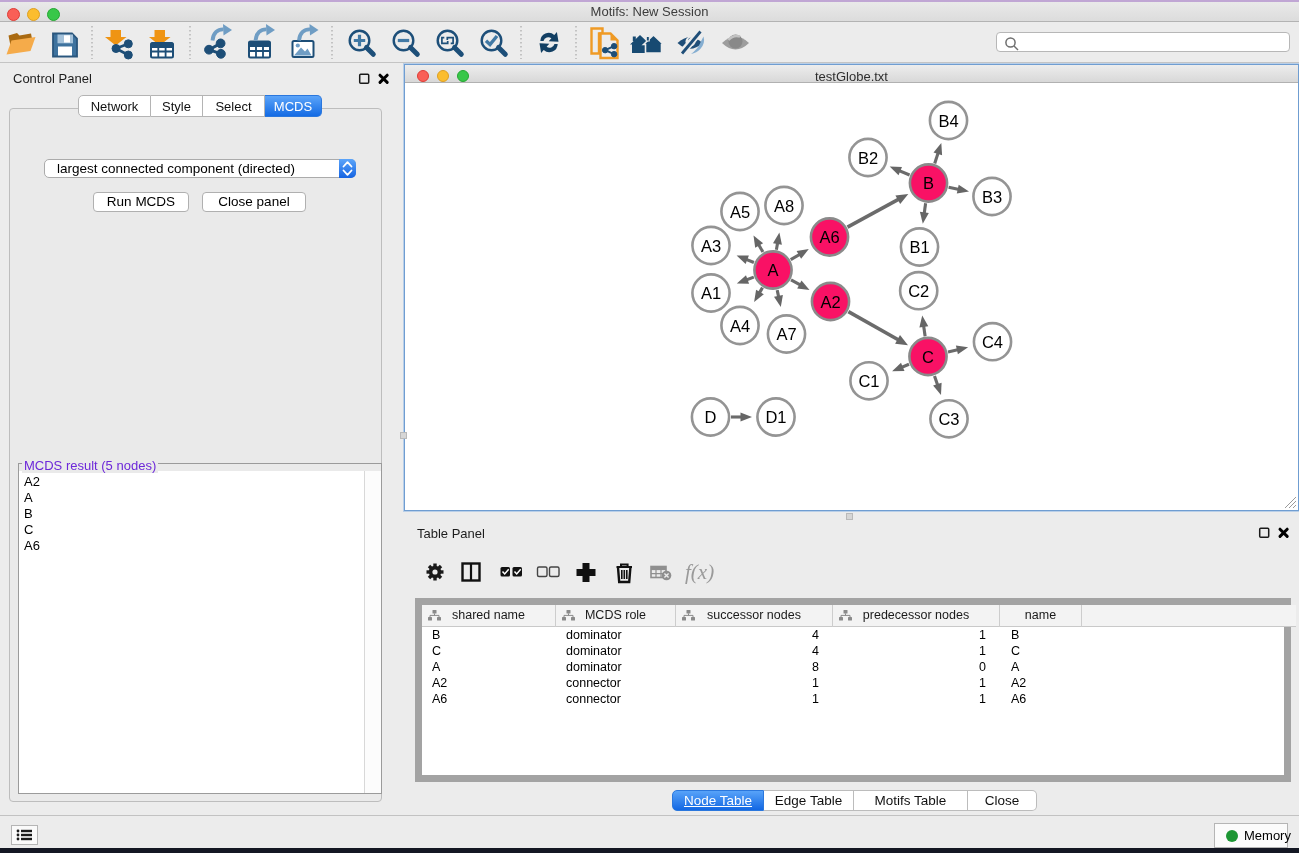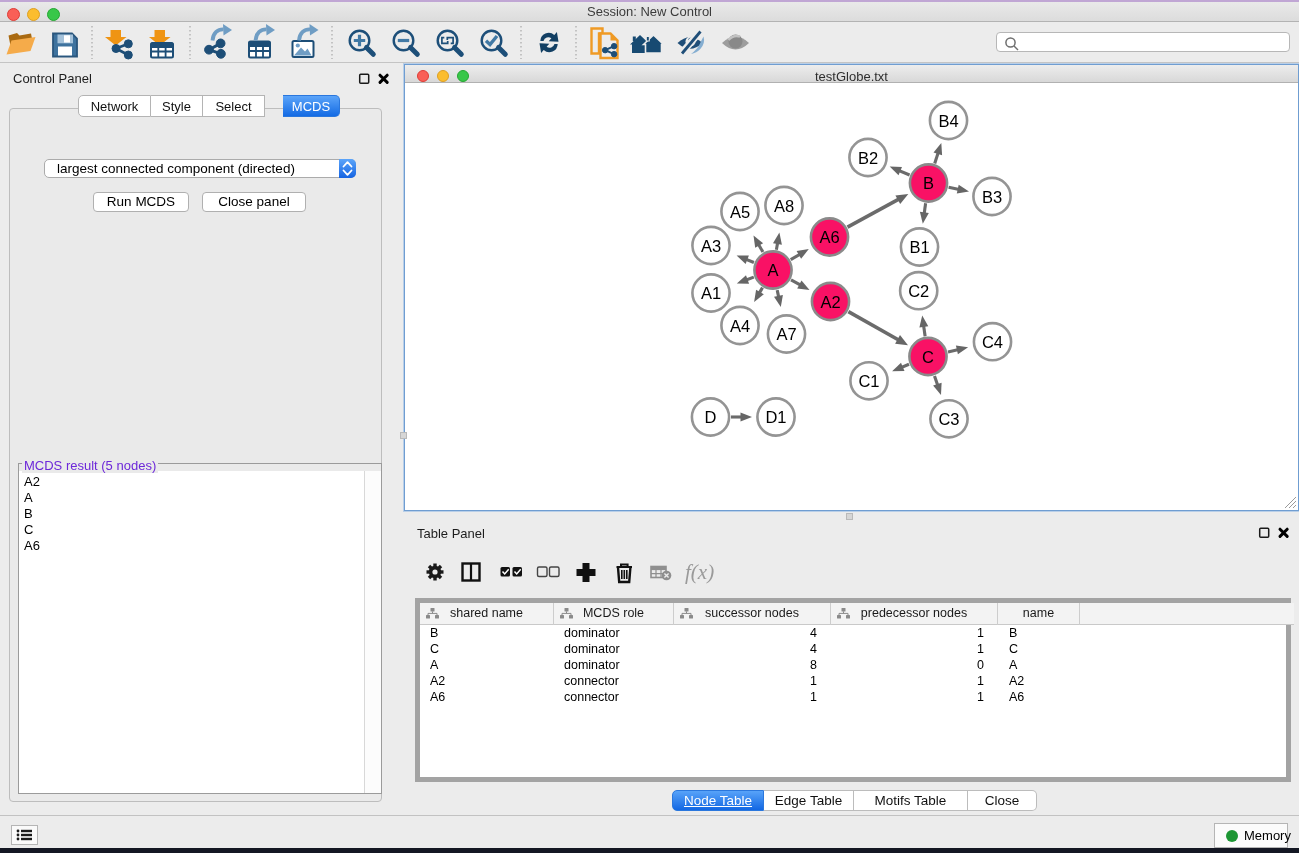--- a/index.html
+++ b/index.html
@@ -21,21 +21,21 @@
   background:#fff; border:1px solid #b7b7b7; border-radius:4px; }
 #search svg { position:absolute; left:7px; top:3px; }
 
 
 #ctlhdr { position:absolute; left:0; top:63px; width:395px; height:30px; }
 #ctlhdr .txt { position:absolute; left:13px; top:8px; font-size:13px; color:#1d1d1d; }
 #tabsrow { position:absolute; left:78px; top:95px; height:22px; display:flex; z-index:5; }
 .ptab { height:22px; line-height:21px; font-size:13px; color:#111; background:#fff;
   border:1px solid #b4b4b4; border-left:none; text-align:center; }
 .ptab.first { border-left:1px solid #b4b4b4; border-radius:5px 0 0 5px; }
-.ptab.last { border-radius:0 5px 5px 0;margin-left:18px; }
+.ptab.last { border-radius:0 5px 5px 0; }
 .ptab.sel { background:linear-gradient(#5ba4f9,#146be4); color:#fff; border-color:#2a77dd; }
 #ctlbox { position:absolute; left:9px; top:108px; width:373px; height:694px;
   border:1px solid #bdbdbd; border-radius:4px; background:#eaeaea; }
 #optlabel { position:absolute; left:0; top:26px; width:373px; text-align:center;
   font-size:14px; color:#111; }
 #optsel { position:absolute; left:34px; top:50px; width:312px; height:19px;
   background:#fff; border:1px solid #ababab; border-radius:5px; }
 #optsel .txt { position:absolute; left:12px; top:1px; font-size:13.5px; color:#000; }
 #optsel .spin { position:absolute; right:-1px; top:-1px; width:17px; height:19px;
   background:linear-gradient(#5ca5fa,#1463e2); border-radius:0 5px 5px 0; }
@@ -64,21 +64,21 @@
 #nettitle .txt { position:absolute; left:0; top:4px; width:100%; text-align:center;
   font-size:13px; color:#2e2e2e; }
 #graph { position:absolute; left:0; top:22px; }
 #grip { position:absolute; right:1px; bottom:1px; width:13px; height:13px; }
 
 
 #tablepanel { position:absolute; left:404px; top:511px; width:895px; height:304px; }
 #tphdr { position:absolute; left:13px; top:15px; font-size:13px; color:#1d1d1d; }
 #tptools { position:absolute; left:0px; top:43px; width:895px; height:36px; }
 #tbl { position:absolute; left:11px; top:87px; width:876px; height:184px;
-  background:#fff; border:5px solid #a3a3a3; }
+  background:#fff; border:7px solid #a3a3a3; }
 #tblhead { position:absolute; left:0; top:0; width:874px; height:22px;
   background:#f3f3f3; border-bottom:1px solid #c9c9c9; font-size:12.5px; color:#1a1a1a; }
 .hcell { position:absolute; top:0; height:22px; line-height:21px; border-right:1px solid #cdcdcd; text-align:center;}
 .hicon { position:absolute; left:6px; top:5px; }
 .trow { position:absolute; left:0; width:874px; height:16px; font-size:12.5px; color:#000; }
 .trow span { position:absolute; top:1px; }
 #tabs2 { position:absolute; left:268px; top:279px; height:21px; display:flex; }
 .ttab { height:21px; line-height:20px; font-size:13.5px; color:#111; background:#fff;
   border:1px solid #bcbcbc; border-left:none; text-align:center; }
 .ttab.first { border-left:1px solid #bcbcbc; border-radius:5px 0 0 5px;text-decoration:underline; }
@@ -100,21 +100,21 @@
 .handle { position:absolute; width:7px; height:7px; background:#d6d6d6; border:1px solid #b9b9b9; }
 </style>
 </head>
 <body>
 <div id="wallstrip"></div>
 <div id="titlebar">
   <div class="tl t1"></div>
     <div class="tl t2"></div>
     <div class="tl t3"></div>
 </div>
-<div id="titletext">Session: New Control</div>
+<div id="titletext">Motifs: New Session</div>
 <div id="toolbar">
 <svg width="1299" height="40" viewBox="0 0 1299 40">
   <defs>
     <g id="shareG">
           <circle cx="2.8" cy="7" r="2.9"></circle>
           <circle cx="12.2" cy="2.8" r="2.9"></circle>
           <circle cx="12.2" cy="11.2" r="2.9"></circle>
           <path d="M2.8 7 L12.2 2.8 M2.8 7 L12.2 11.2" stroke-width="2.2" fill="none"></path>
         </g>
     <g id="tableG">

